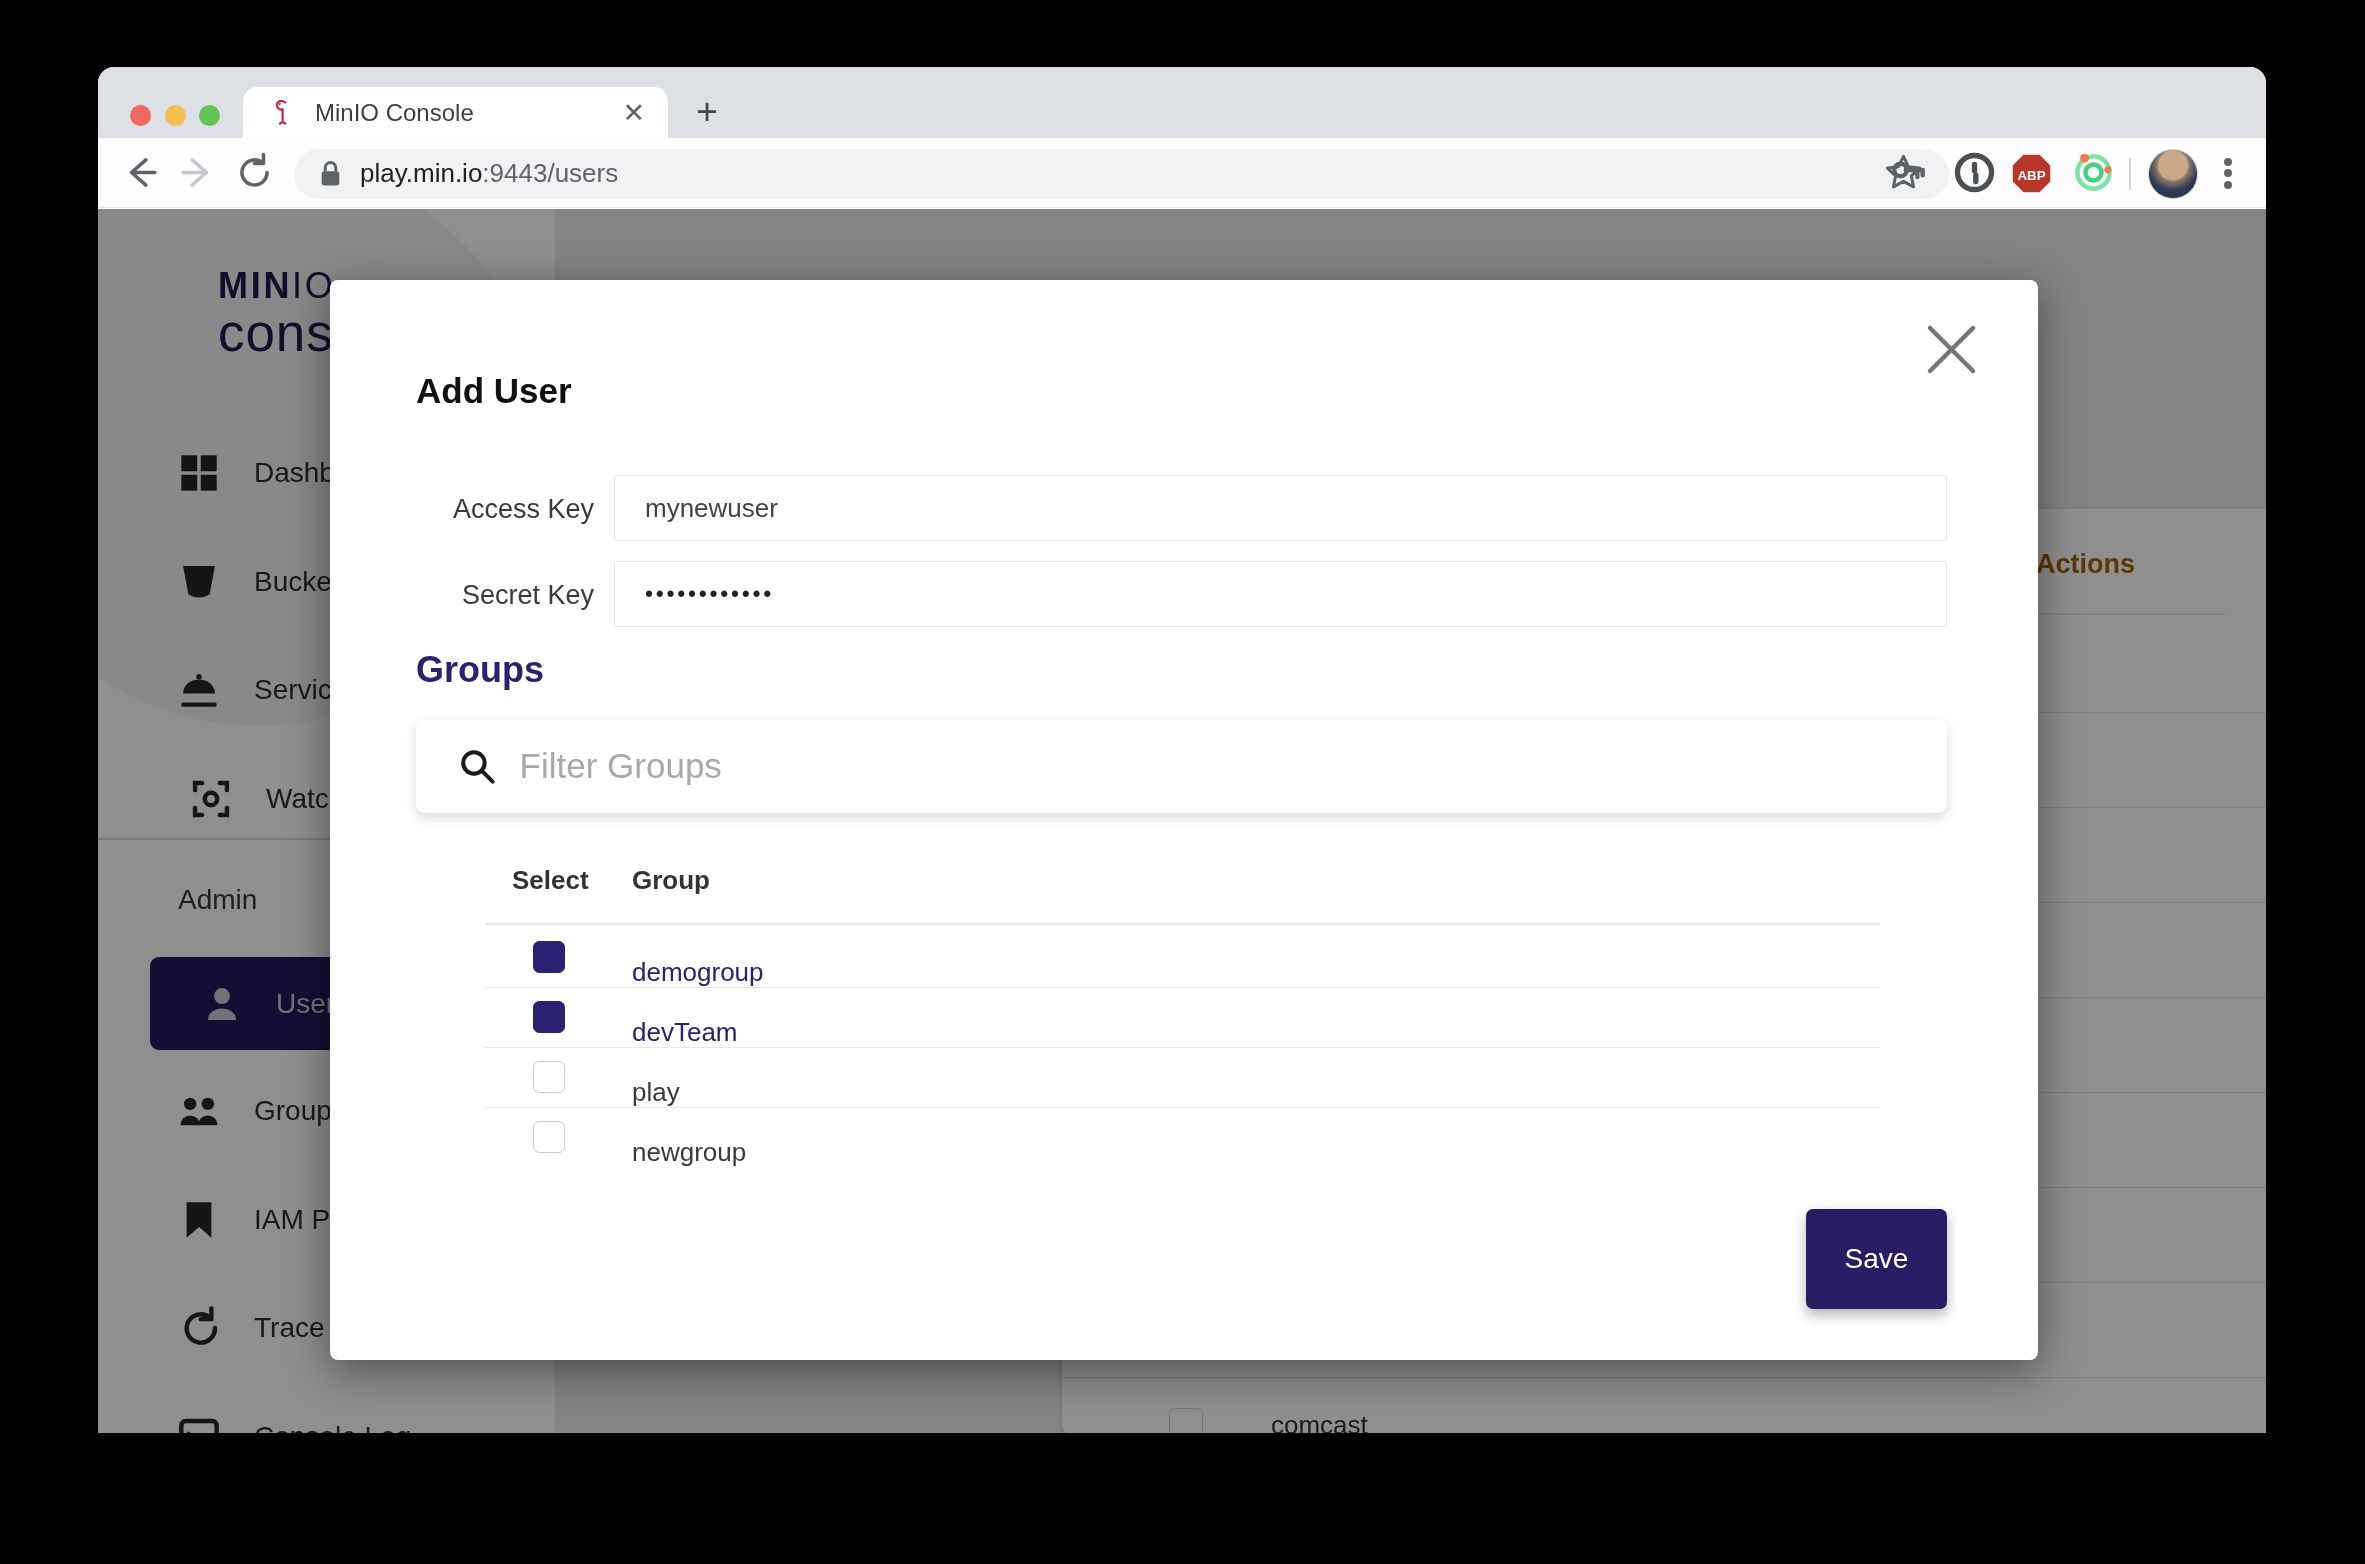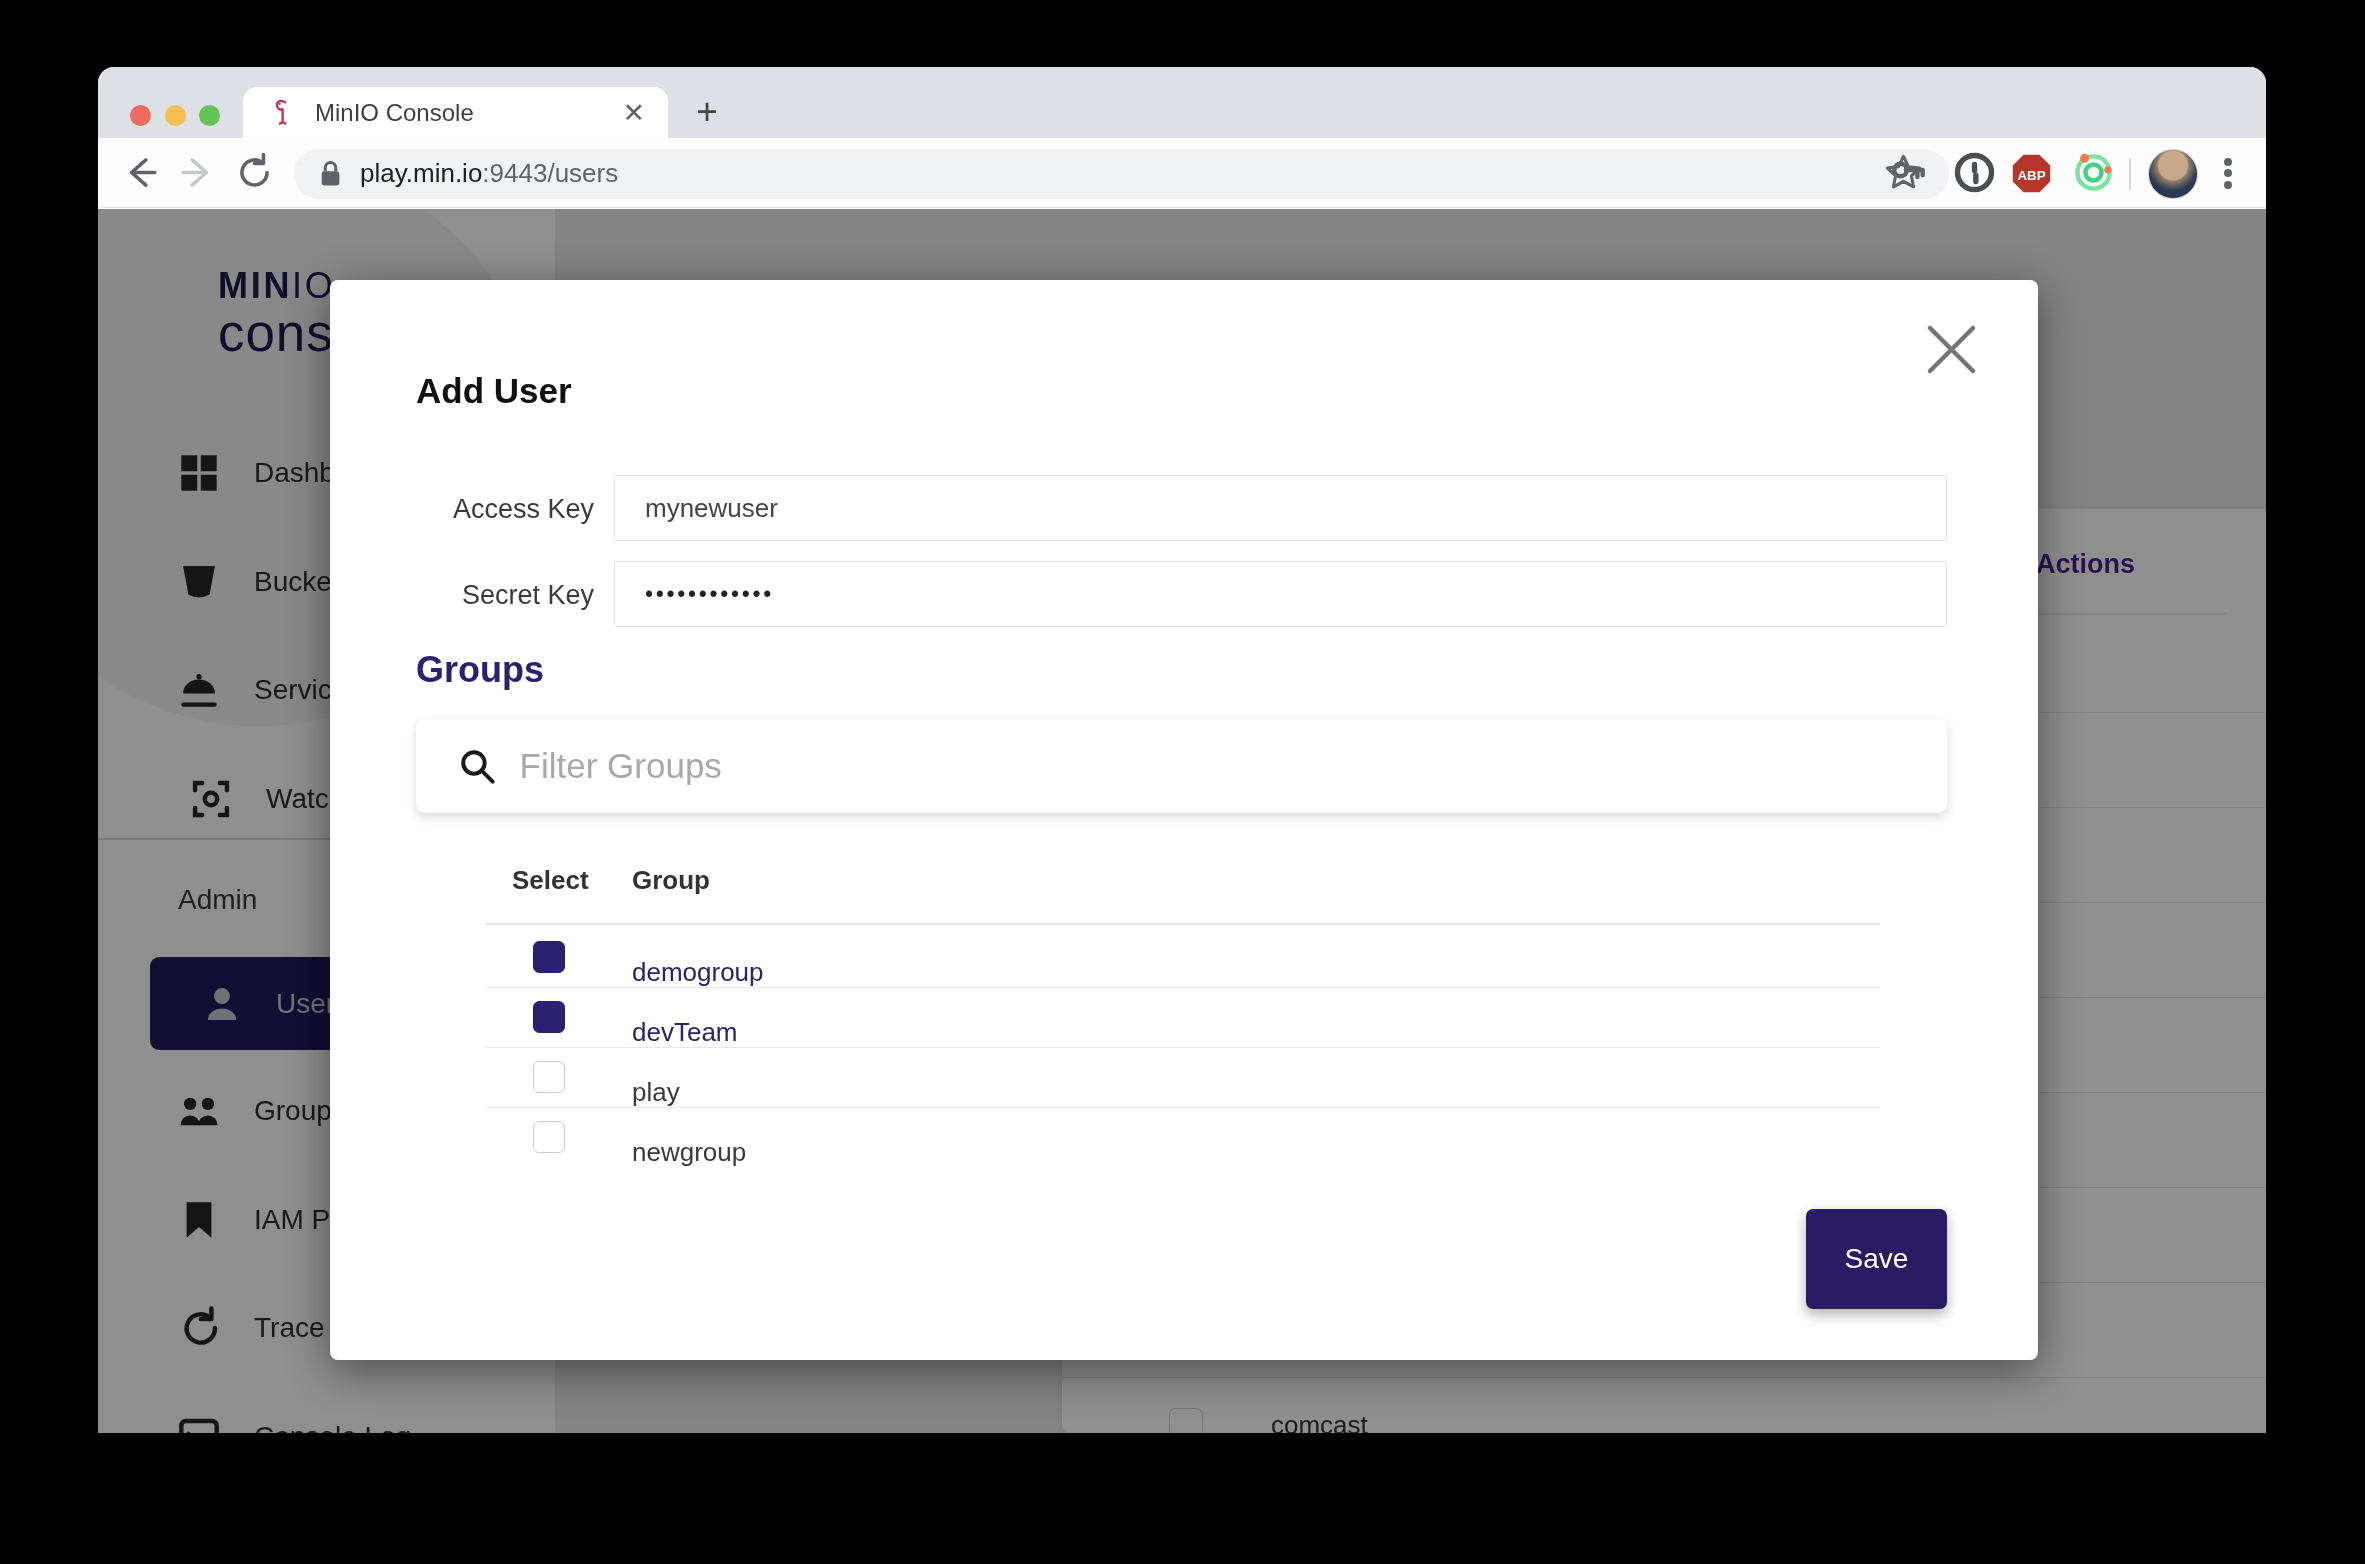--- a/index.html
+++ b/index.html
@@ -47,21 +47,21 @@
   .sitem .sic{position:absolute;left:78px;width:46px;height:46px;}
   .sitem .slab{position:absolute;left:156px;font-size:28px;color:#2e2e2e;white-space:nowrap;}
   .sdivider{position:absolute;left:0;top:629px;width:457px;height:1.8px;background:#d9d9d9;}
   .admlab{position:absolute;left:80px;top:675px;font-size:28px;color:#3a3a3a;}
   .sitem.active{left:52px;top:748px;width:405px;height:93px;background:#231a5c;border-radius:9px;}
   .sitem.active .sic{left:49px;}
   .sitem.active .slab{left:126px;color:#c9c9d6;}
   .mainbg{position:absolute;left:457px;top:0;right:0;bottom:0;background:#ececec;}
   .usercard{position:absolute;left:507px;top:300px;width:1622px;height:925px;background:#fff;border-radius:9px;
             box-shadow:0 1.8px 7.1px rgba(0,0,0,0.12);}
-  .actionshdr{position:absolute;right:131px;top:340px;font-size:27px;font-weight:bold;color:#4c1d95;}
+  .actionshdr{position:absolute;right:131px;top:340px;font-size:27px;font-weight:bold;color:#a16207;}
   .uhdrline{position:absolute;left:543px;right:41px;top:404px;height:1.8px;background:#e4e4e4;}
   .urows{position:absolute;left:507px;top:409px;width:1622px;}
   .urow{position:relative;height:94px;}
   .urow:not(:last-child){border-bottom:1.8px solid #e4e4e4;}
   .urow .ucb{position:absolute;left:107px;top:30px;width:32px;height:32px;border:1.8px solid #cfcfcf;border-radius:6.2px;background:#fff;}
   .urow .uname{position:absolute;left:209px;top:50%;transform:translateY(-50%);font-size:26px;color:#333;}
   
   .overlay{position:absolute;left:0;top:142px;width:2168px;height:1225px;background:rgba(0,0,0,0.44);z-index:5;}
   .modal{position:absolute;left:232px;top:213px;width:1708px;height:1080px;background:#fff;border-radius:8px;z-index:10;
          box-shadow:0 10.7px 44px rgba(0,0,0,0.45);}

